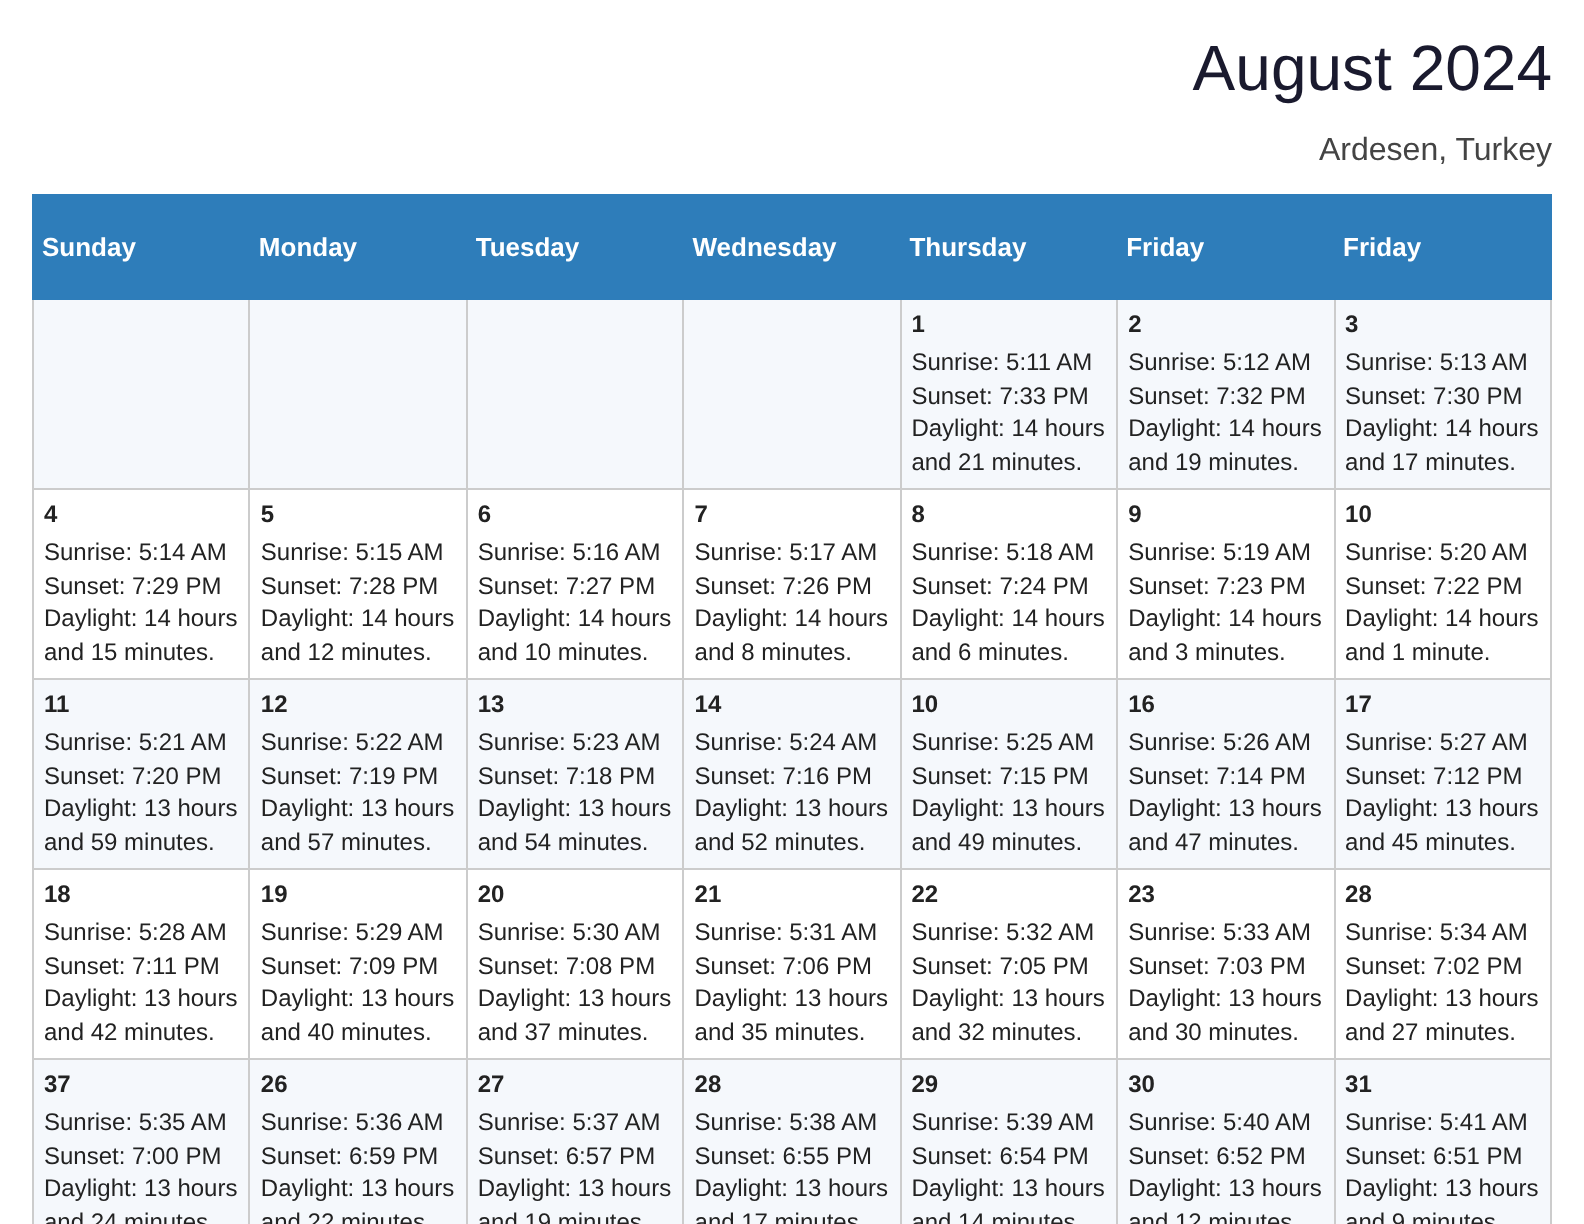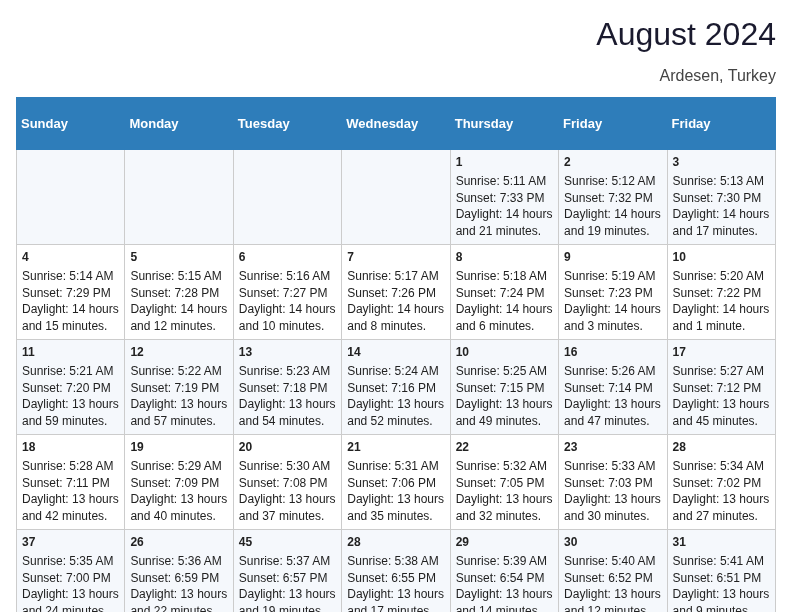--- a/index.html
+++ b/index.html
@@ -220,21 +220,21 @@
       <tr>
         <td>
           <div class="day-num">37</div>
           <div class="day-info">Sunrise: 5:35 AM<br>Sunset: 7:00 PM<br>Daylight: 13 hours<br>and 24 minutes.</div>
         </td>
         <td>
           <div class="day-num">26</div>
           <div class="day-info">Sunrise: 5:36 AM<br>Sunset: 6:59 PM<br>Daylight: 13 hours<br>and 22 minutes.</div>
         </td>
         <td>
-          <div class="day-num">45</div>
+          <div class="day-num">27</div>
           <div class="day-info">Sunrise: 5:37 AM<br>Sunset: 6:57 PM<br>Daylight: 13 hours<br>and 19 minutes.</div>
         </td>
         <td>
           <div class="day-num">28</div>
           <div class="day-info">Sunrise: 5:38 AM<br>Sunset: 6:55 PM<br>Daylight: 13 hours<br>and 17 minutes.</div>
         </td>
         <td>
           <div class="day-num">29</div>
           <div class="day-info">Sunrise: 5:39 AM<br>Sunset: 6:54 PM<br>Daylight: 13 hours<br>and 14 minutes.</div>
         </td>

